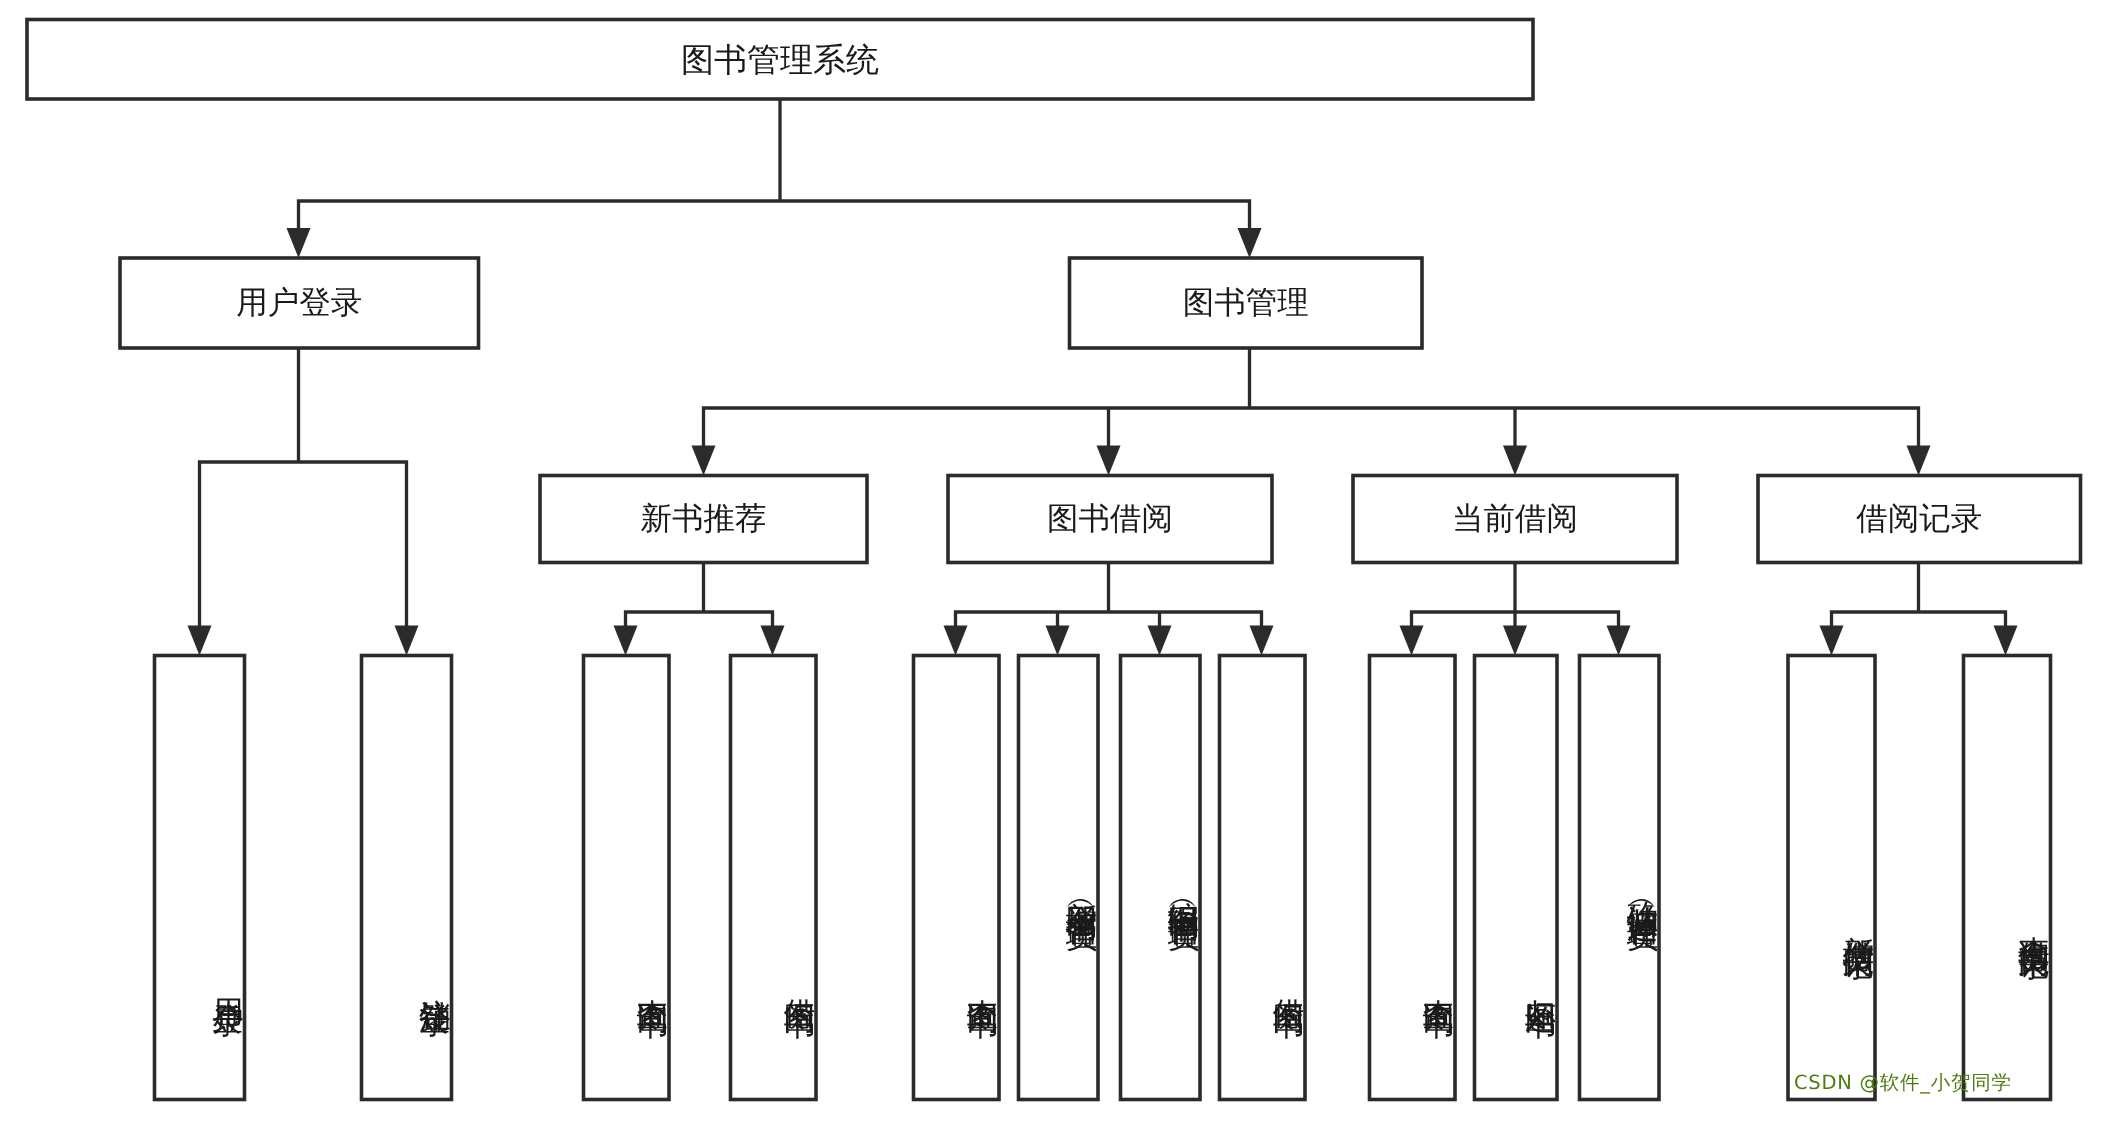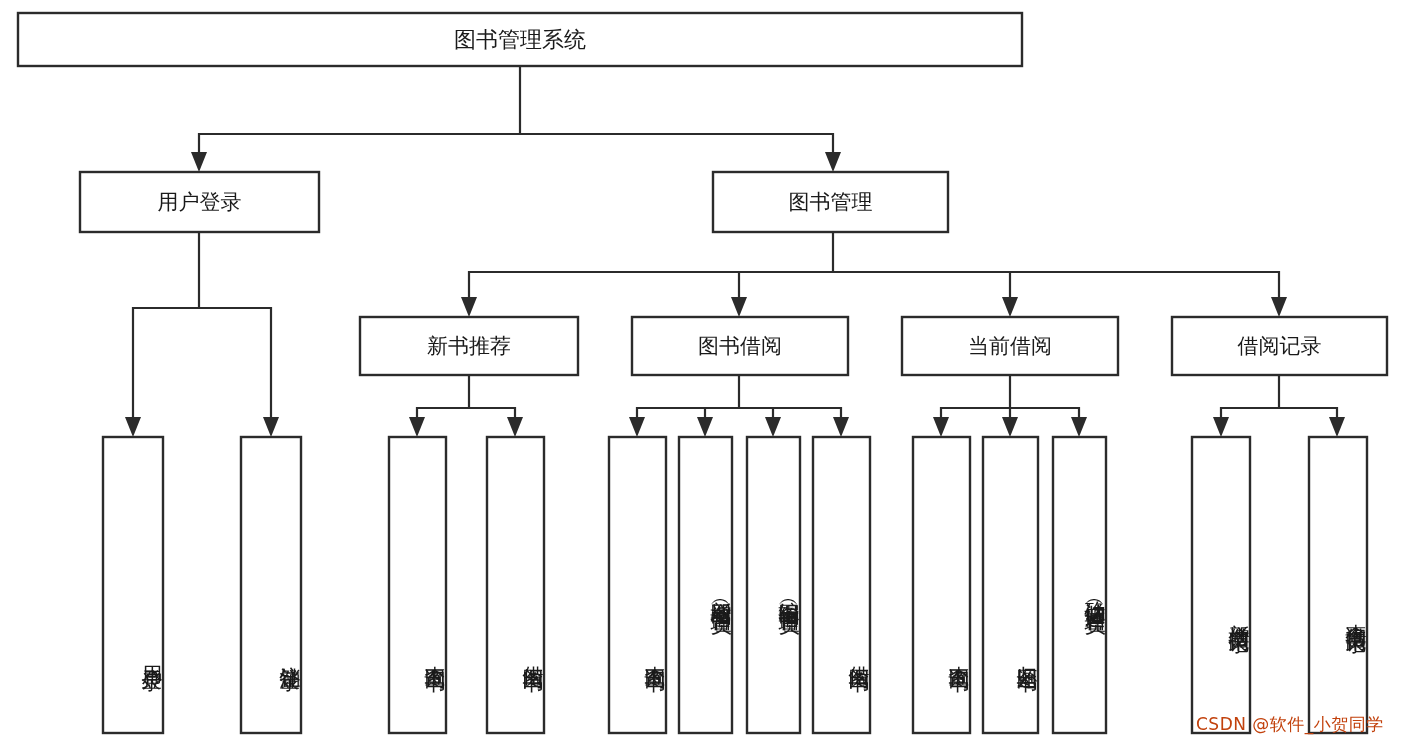--- a/index.html
+++ b/index.html
@@ -65,22 +65,22 @@
     font-size: 21px;
     line-height: 1.05;
     color: #1a1a1a;
     letter-spacing: 2px;
     white-space: nowrap;
     pointer-events: none;
   }
   .watermark {
     position: absolute;
     font-family: "DejaVu Sans", "Liberation Sans", sans-serif;
-    font-size: 17px;
-    color: #c2410c;
+    font-size: 13px;
+    color: #4d7c0f;
     white-space: nowrap;
     letter-spacing: 0.5px;
   }
 </style>
 </head>
 <body>
 
 <div id="diagram-root">
 
   <svg class="flow" viewBox="0 0 1405 747">

